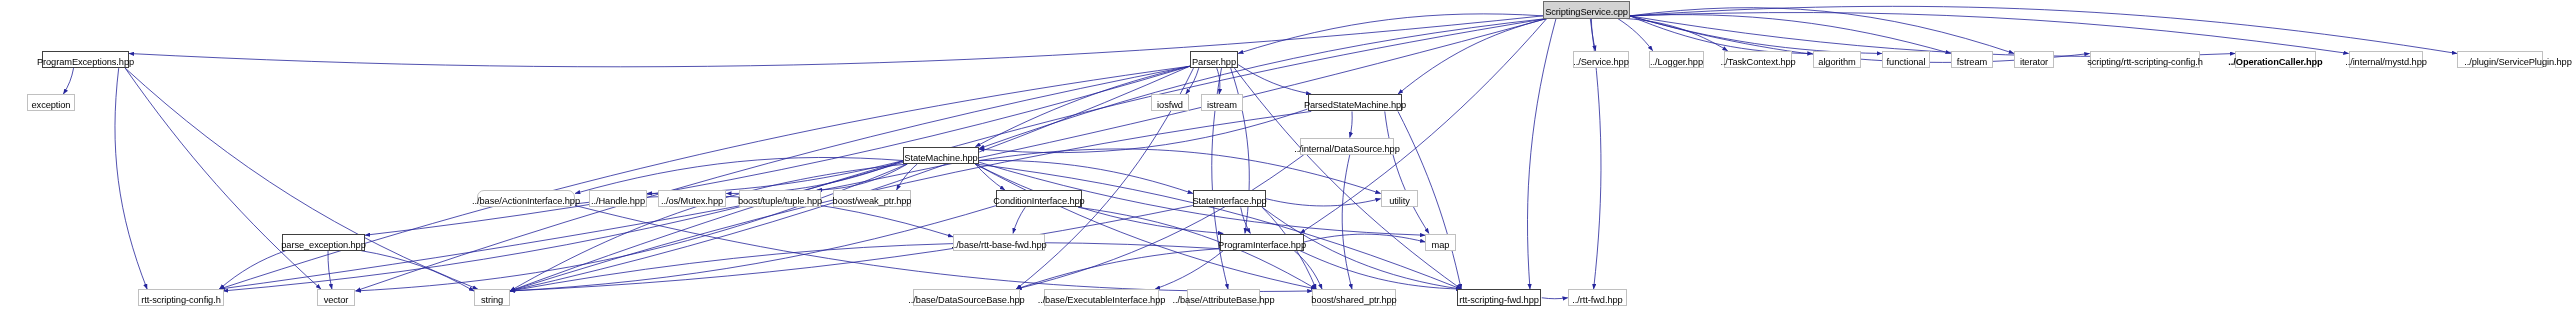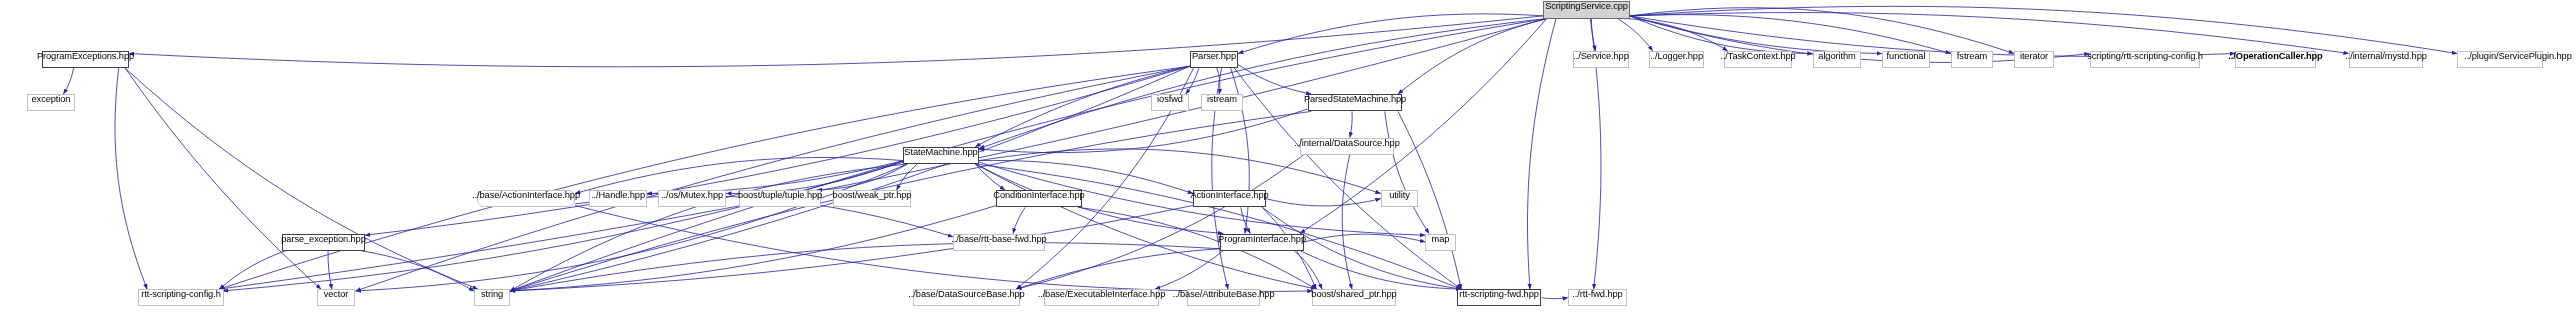--- a/index.html
+++ b/index.html
@@ -20,21 +20,21 @@
     left: 0;
     top: 0;
     width: 2576px;
     height: 312px;
     pointer-events: none;
   }
   .node {
     position: absolute;
     box-sizing: border-box;
     display: flex;
-    align-items: flex-start;
+    align-items: flex-end;
     justify-content: center;
     background: #ffffff;
     border: 0.6px solid #c0c0c0;
     height: 17.4px;
     white-space: nowrap;
     font-size: 9.3px;
     color: #000000;
     letter-spacing: -0.1px;
     z-index: 5;
   }
@@ -214,21 +214,21 @@
       <div class="node" style="left: 739px; top: 190px; width: 82px;">
         <span class="node-label">boost/tuple/tuple.hpp</span>
       </div>
       <div class="node" style="left: 833px; top: 190px; width: 78px;">
         <span class="node-label">boost/weak_ptr.hpp</span>
       </div>
       <div class="node strong" style="left: 996px; top: 190px; width: 86px;">
         <span class="node-label">ConditionInterface.hpp</span>
       </div>
       <div class="node strong" style="left: 1193px; top: 190px; width: 73px;">
-        <span class="node-label">ActionInterface.hpp</span>
+        <span class="node-label">StateInterface.hpp</span>
       </div>
       <div class="node" style="left: 1381px; top: 190px; width: 37px;">
         <span class="node-label">utility</span>
       </div>
       <div class="node strong" style="left: 282px; top: 234px; width: 83px;">
         <span class="node-label">parse_exception.hpp</span>
       </div>
       <div class="node" style="left: 953px; top: 234px; width: 92px;">
         <span class="node-label">../base/rtt-base-fwd.hpp</span>
       </div>

